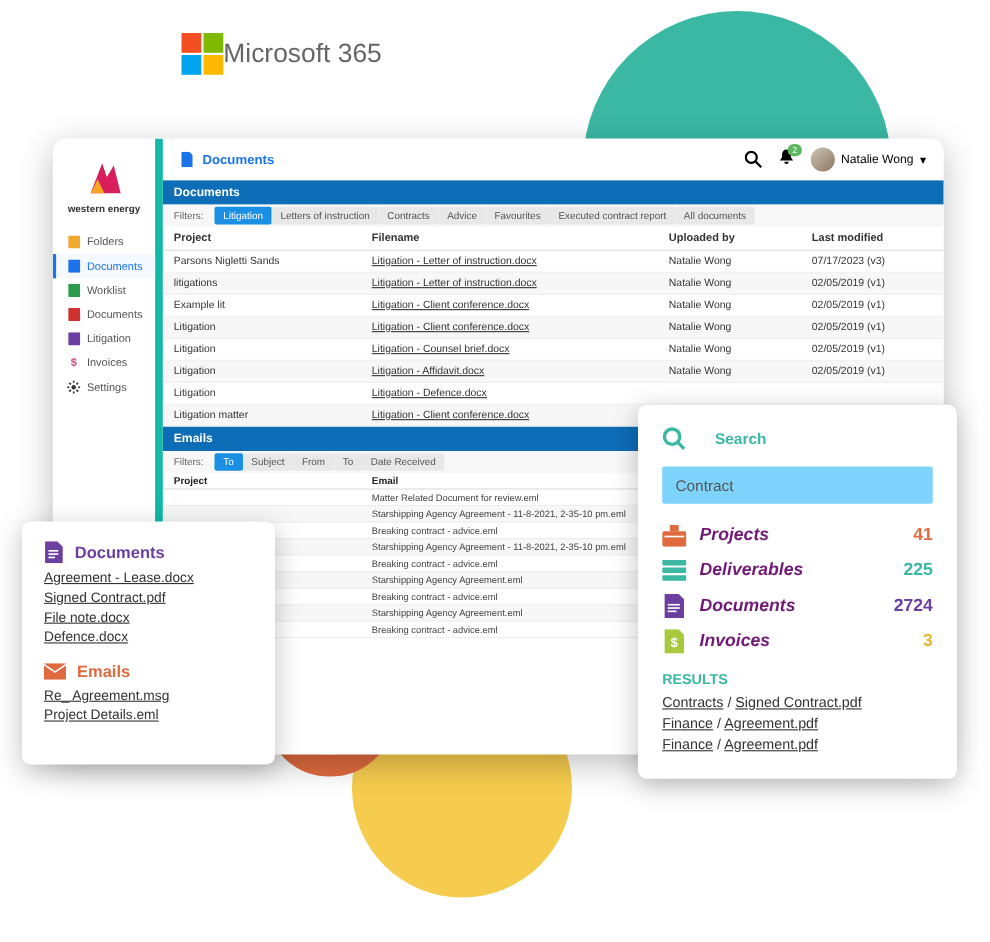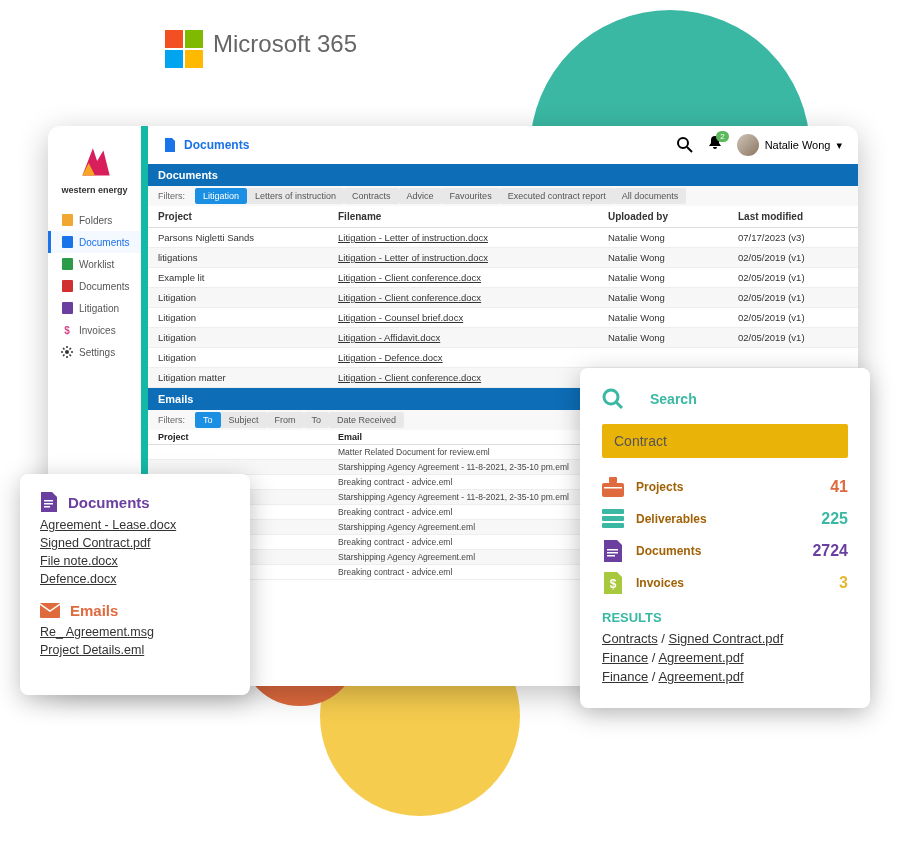--- a/index.html
+++ b/index.html
@@ -4,21 +4,21 @@
 <style>
 * { box-sizing: border-box; margin: 0; padding: 0; }
 body { font-family: -apple-system, BlinkMacSystemFont, "Segoe UI", Arial, sans-serif; background: #fff; width: 900px; height: 856px; position: relative; overflow: hidden; }
 
 
 .circle-teal { position: absolute; width: 280px; height: 280px; border-radius: 50%; background: #3ab8a3; top: 10px; right: 90px; z-index: 0; }
 .circle-yellow { position: absolute; width: 200px; height: 200px; border-radius: 50%; background: #f6cc4e; bottom: 40px; left: 320px; z-index: 0; }
 .circle-orange-ring { position: absolute; width: 120px; height: 120px; border-radius: 50%; border: 20px solid #df6a3e; bottom: 150px; left: 240px; z-index: 0; }
 
 
-.ms365 { position: absolute; top: 30px; left: 165px; display: flex; align-items: flex-start; gap: 10px; z-index: 5; }
+.ms365 { position: absolute; top: 30px; left: 165px; display: flex; align-items: center; z-index: 5; }
 .ms-squares { display: grid; grid-template-columns: 18px 18px; grid-template-rows: 18px 18px; gap: 2px; }
 .ms-squares div { width: 18px; height: 18px; }
 .ms-r { background: #f25022; } .ms-g { background: #7fba00; } .ms-b { background: #00a4ef; } .ms-y { background: #ffb900; }
 .ms-text { font-size: 24px; color: #666; font-weight: 500; }
 
 
 .app { position: absolute; top: 126px; left: 48px; width: 810px; height: 560px; background: #fff; border-radius: 12px; box-shadow: 0 8px 30px rgba(0,0,0,0.25); z-index: 2; overflow: hidden; display: flex; }
 
 
 .sidebar { width: 100px; border-right: 7px solid #14b8a6; display: flex; flex-direction: column; padding-top: 10px; }
@@ -62,23 +62,23 @@
 .card-left { position: absolute; left: 20px; top: 474px; width: 230px; background: #fff; border-radius: 8px; box-shadow: 0 6px 24px rgba(0,0,0,0.25); padding: 18px 20px 22px; z-index: 4; }
 .card-sec { margin-bottom: 16px; }
 .card-sec h3 { font-size: 15px; font-weight: 700; margin-bottom: 6px; display: flex; align-items: center; gap: 10px; }
 .card-sec.docs h3 { color: #6b3fa0; }
 .card-sec.emails h3 { color: #df6a3e; }
 .card-list a { display: block; font-size: 12.5px; color: #333; text-decoration: underline; margin: 4px 0; cursor: pointer; }
 
 
 .card-search { position: absolute; right: 30px; top: 368px; width: 290px; background: #fff; border-radius: 8px; box-shadow: 0 6px 24px rgba(0,0,0,0.25); padding: 20px 22px; z-index: 4; }
 .search-title { display: flex; align-items: center; gap: 26px; color: #3ab8a3; font-weight: 700; font-size: 14px; margin-bottom: 14px; }
-.search-box { background: #eab308; padding: 9px 12px; font-size: 14px; color: #555; border-radius: 2px; margin-bottom: 18px; }
+.search-box { background: #7dd3fc; padding: 9px 12px; font-size: 14px; color: #555; border-radius: 2px; margin-bottom: 18px; }
 .stat { display: flex; align-items: center; gap: 12px; margin: 10px 0; }
-.stat-label { font-size: 12px; font-weight: 700; color: #a16207; flex: 1; }
+.stat-label { font-size: 16px; font-weight: 700; color: #701a75; flex: 1; font-style: italic; }
 .stat-val { font-size: 16px; font-weight: 700; }
 .stat.projects .stat-val { color: #df6a3e; }
 .stat.deliv .stat-val { color: #3ab8a3; }
 .stat.docs .stat-val { color: #6b3fa0; }
 .stat.inv .stat-val { color: #e8b730; }
 .stat-icon { width: 22px; height: 22px; display: flex; align-items: center; justify-content: center; }
 .results-hd { color: #3ab8a3; font-weight: 700; font-size: 13px; margin-top: 16px; margin-bottom: 6px; }
 .result-line { font-size: 13px; color: #333; margin: 4px 0; }
 .result-line span { text-decoration: underline; cursor: pointer; }
 </style>

